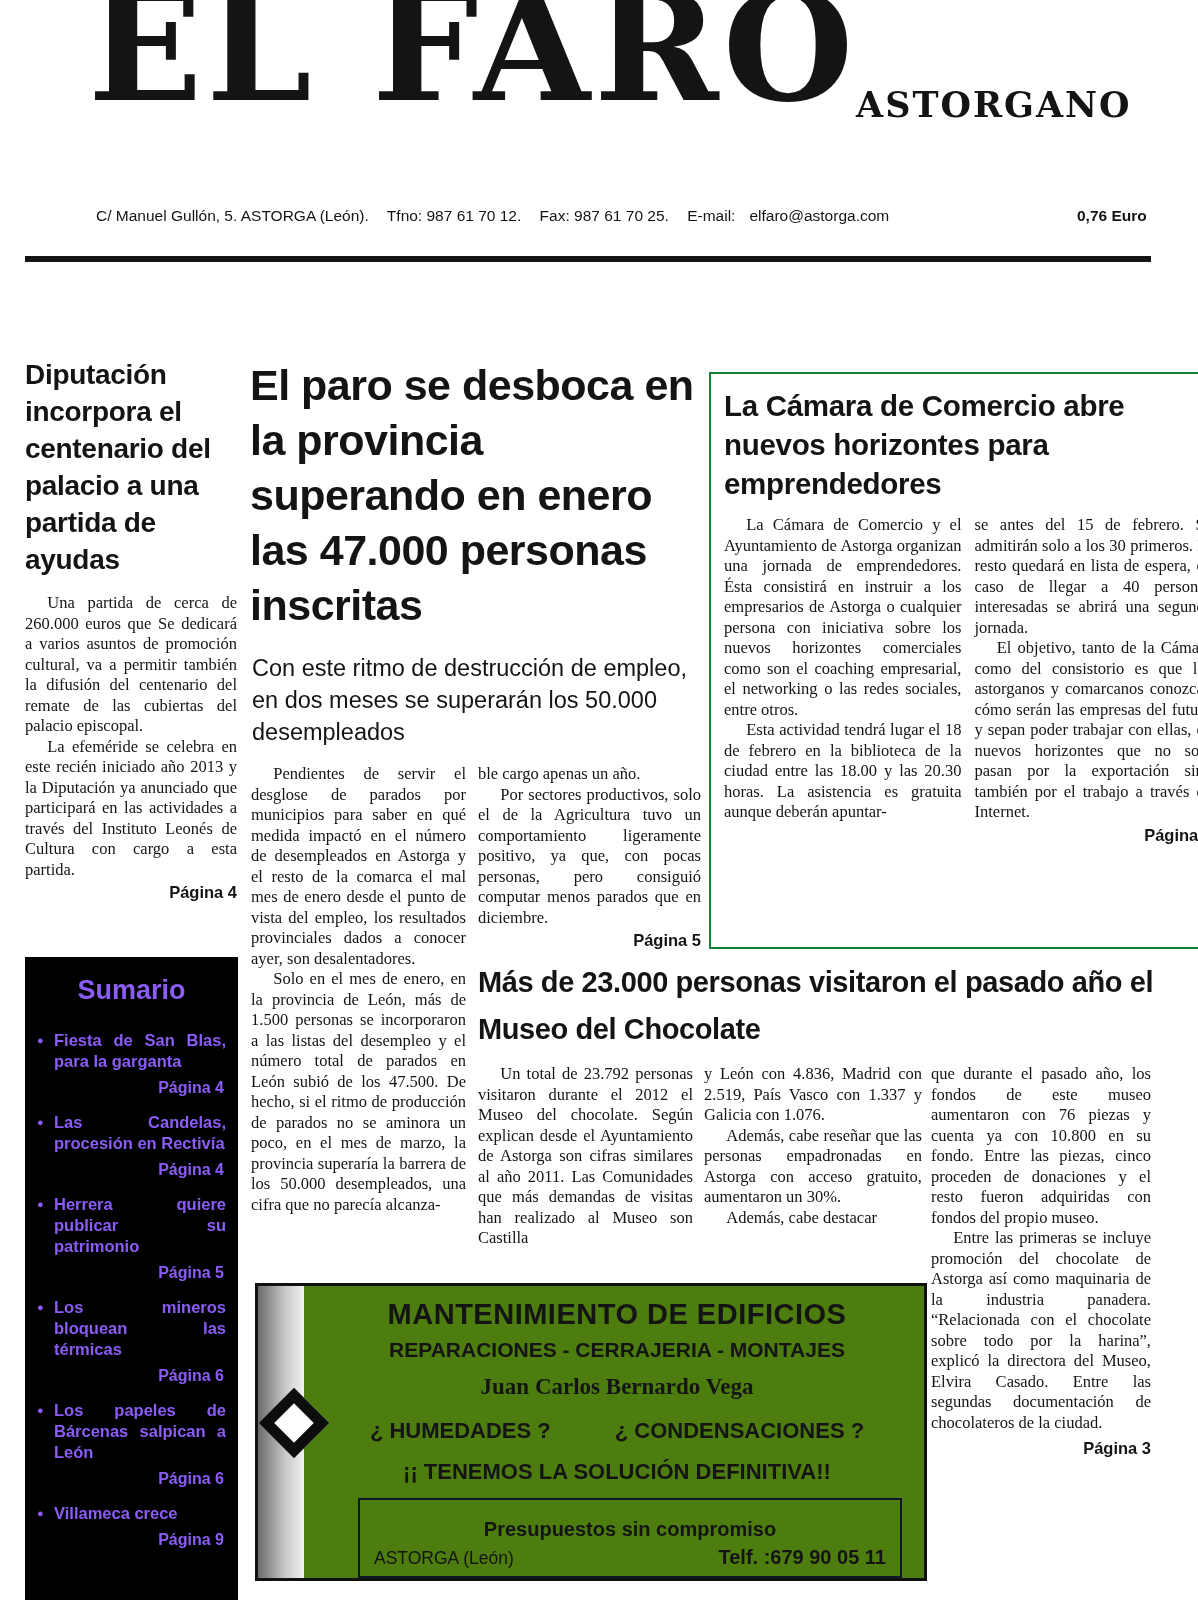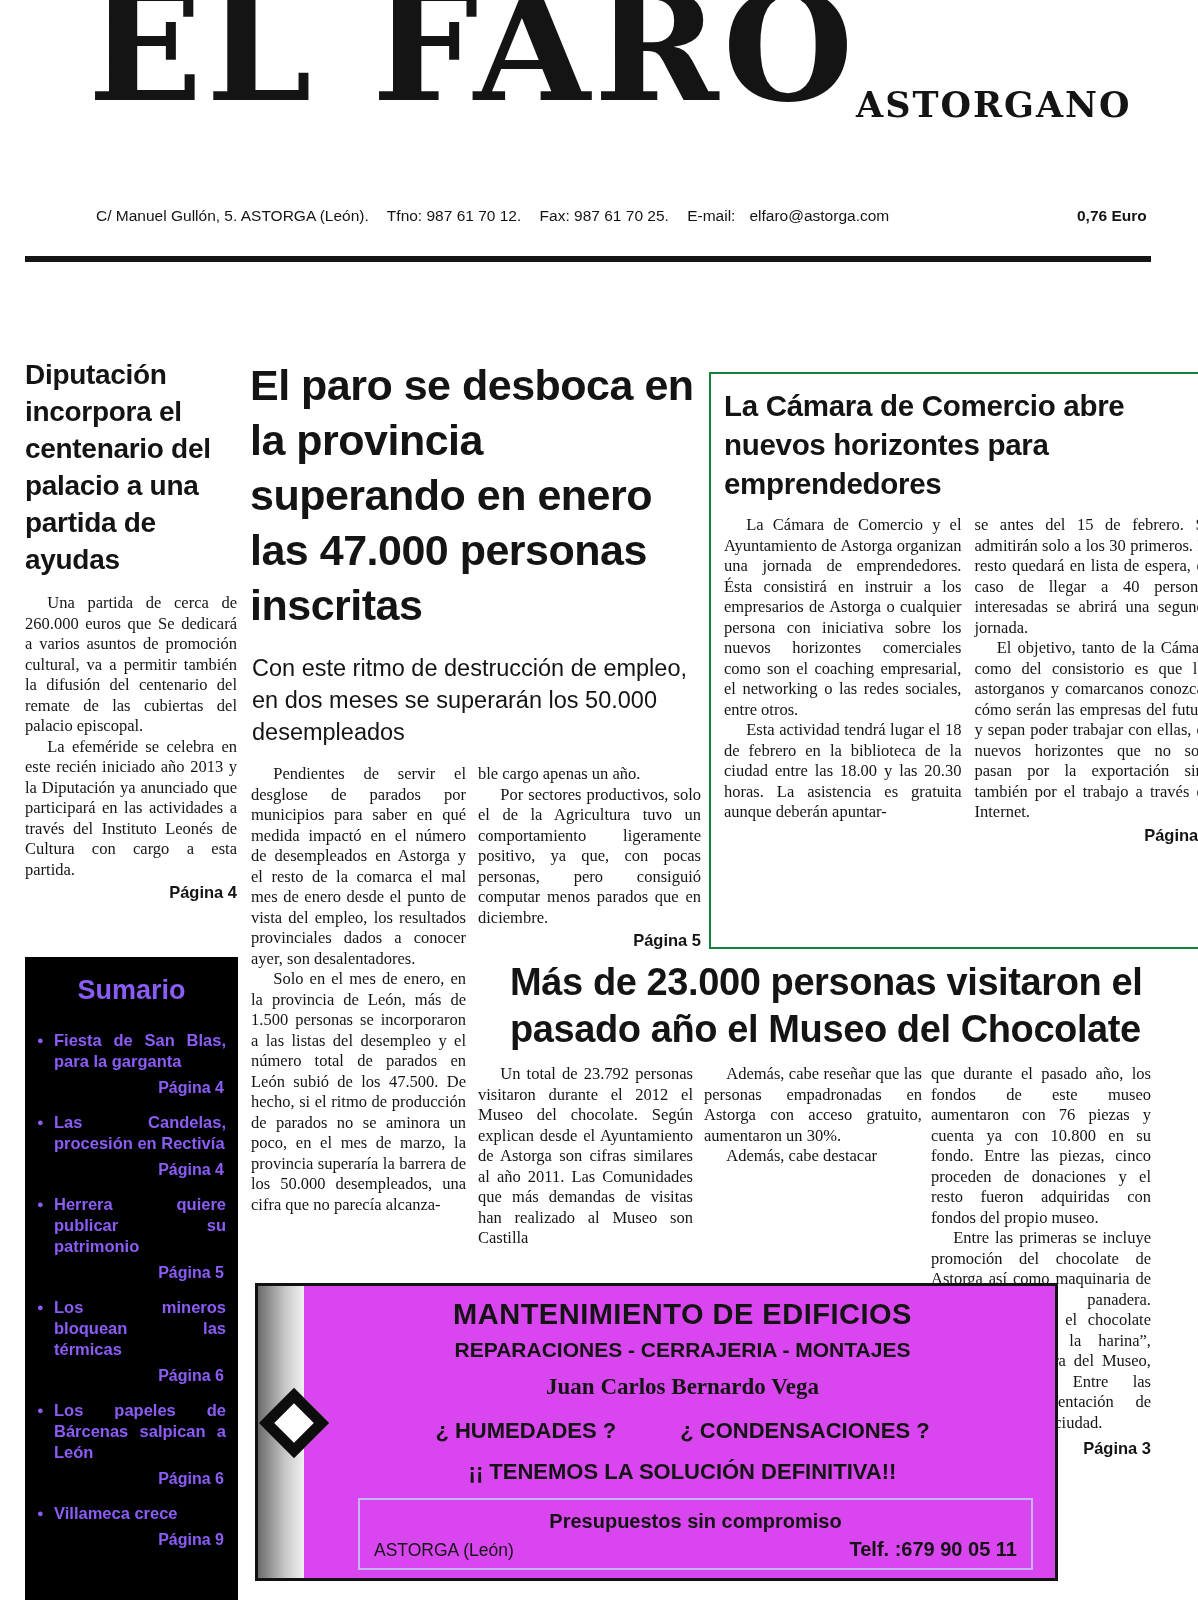--- a/index.html
+++ b/index.html
@@ -76,52 +76,52 @@
     font-family:"Liberation Sans",sans-serif; font-size:29.5px; line-height:39px;
     letter-spacing:-0.3px; margin-bottom:12px;
   }
   .camara-cols { display:flex; gap:13px; }
   .camara-cols .col { flex:1; }
 
   
   .museo-headline {
     left:478px; top:959px; width:676px;
     font-family:"Liberation Sans",sans-serif; font-weight:700;
-    font-size:38px; line-height:47px; letter-spacing:-0.4px;margin-left:32px;
+    font-size:29px; line-height:47px; letter-spacing:-0.4px;
   }
   .museo-col1 { left:478px; top:1064px; width:215px; }
   .museo-col2 { left:704px; top:1064px; width:218px; }
   .museo-col3 { left:931px; top:1064px; width:220px; }
   .museo-col3 .page-ref { margin-top:6px; }
 
   
   .ad {
-    left:255px; top:1283px; width:803px; height:298px;
-    border:3px solid #111111; background:#d946ef;
+    left:255px; top:1283px; width:672px; height:298px;
+    border:3px solid #111111; background:#4d7c0f;
   }
   .ad-strip {
     position:absolute; left:0; top:0; bottom:0; width:46px;
     background:linear-gradient(90deg,#6b6b6b 0%, #c9c9c9 60%, #f1f1f1 100%);
   }
   .ad-diamond {
     position:absolute; left:11px; top:112px; width:50px; height:50px;
     transform:rotate(45deg); border:11px solid #0d0d0d; background:#ffffff;
   }
   .ad-content {
     position:absolute; left:52px; right:0; top:0; bottom:0;
     padding:10px 14px 8px 14px; text-align:center;
     font-family:"Liberation Sans",sans-serif;
   }
   .ad-title { font-size:29px; font-weight:700; letter-spacing:0.5px; margin-top:2px; }
   .ad-services { font-size:21px; font-weight:700; margin-top:7px; }
   .ad-name { font-family:"Liberation Serif",serif; font-size:23px; font-weight:700; margin-top:12px; }
   .ad-questions { display:flex; justify-content:center; gap:64px; font-size:22px; font-weight:700; margin-top:18px; }
   .ad-solution { font-size:22px; font-weight:700; margin-top:15px; }
   .ad-inner {
-    margin:13px 8px 0 34px; border:2px solid #c4b5fd; padding:10px 14px 7px 14px;
+    margin:13px 8px 0 34px; border:2px solid #0f172a; padding:18px 14px 7px 14px;
   }
   .ad-promo { font-size:20px; font-weight:700; }
   .ad-bottom-row { display:flex; justify-content:space-between; align-items:baseline; margin-top:5px; }
   .ad-city { font-size:17.5px; font-weight:400; }
   .ad-phone { font-size:20px; font-weight:700; }
 </style>
 </head>
 <body>
 
 <div class="page">
@@ -216,20 +216,21 @@
       </div>
     </div>
   </article>
 
   <h2 class="abs museo-headline">Más de 23.000 personas visitaron el pasado año el Museo del Chocolate</h2>
 
   <div class="abs museo-col1">
     <p class="bt ind">Un total de 23.792 personas visitaron durante el 2012 el Museo del chocolate. Según explican desde el Ayuntamiento de Astorga son cifras similares al año 2011. Las Comunidades que más demandas de visitas han realizado al Museo son Castilla</p>
   </div>
   <div class="abs museo-col2">
+    <p class="bt">y León con 4.836, Madrid con 2.519, País Vasco con 1.337 y Galicia con 1.076.</p>
     <p class="bt ind">Además, cabe reseñar que las personas empadronadas en Astorga con acceso gratuito, aumentaron un 30%.</p>
     <p class="bt ind">Además, cabe destacar</p>
   </div>
   <div class="abs museo-col3">
     <p class="bt">que durante el pasado año, los fondos de este museo aumentaron con 76 piezas y cuenta ya con 10.800 en su fondo. Entre las piezas, cinco proceden de donaciones y el resto fueron adquiridas con fondos del propio museo.</p>
     <p class="bt ind">Entre las primeras se incluye promoción del chocolate de Astorga así como maquinaria de la industria panadera. “Relacionada con el chocolate sobre todo por la harina”, explicó la directora del Museo, Elvira Casado. Entre las segundas documentación de chocolateros de la ciudad.</p>
     <div class="page-ref">Página 3</div>
   </div>
 
   <section class="abs ad">

